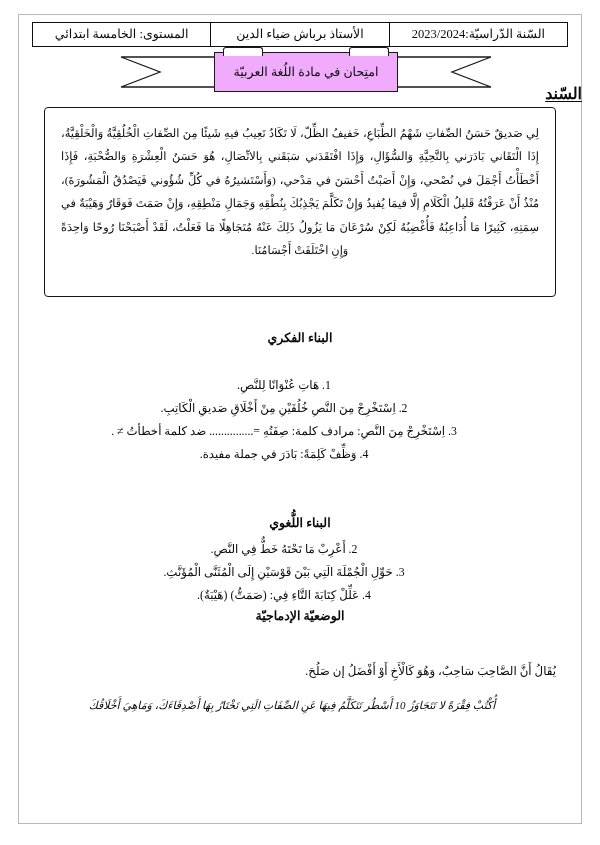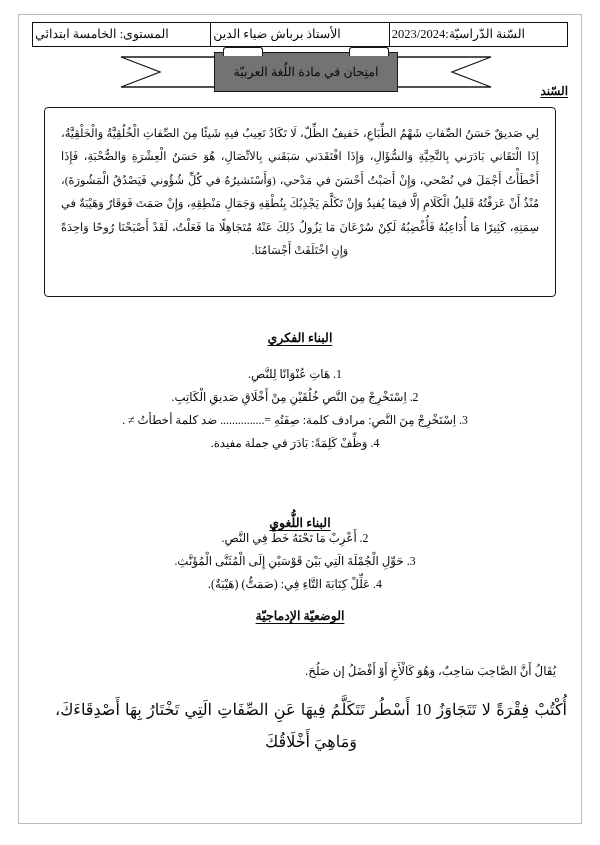--- a/index.html
+++ b/index.html
@@ -36,21 +36,21 @@
     top: 22px;
     width: 536px;
     display: flex;
     flex-direction: row;
     border: 1.6px solid #101010;
     box-sizing: border-box;
     background: #fff;
   }
   .header-cell {
     flex: 1 1 0;
-    text-align: left;
+    text-align: center;
     font-size: 12.5px;
     line-height: 1.15;
     padding: 4px 2px 5px;
     white-space: nowrap;
     overflow: hidden;
   }
   .header-cell + .header-cell {
     border-right: 1.6px solid #101010;
   }
 
@@ -71,21 +71,21 @@
   .ribbon-tail.right { right: 0; }
   .ribbon-tail.left  { left: 0; }
   .banner-box {
     position: absolute;
     left: 50%;
     top: 2px;
     transform: translateX(-50%);
     width: 182px;
     height: 38px;
     border: 1.4px solid #1a1a1a;
-    background: #737373;
+    background: #f0abfc;
     display: flex;
     align-items: center;
     justify-content: center;
     font-size: 12.5px;
     box-shadow: 0 0 0 0 #fff;
   }
   .banner-nub {
     position: absolute;
     top: -6px;
     width: 38px;
@@ -94,23 +94,23 @@
     border-bottom: none;
     background: #fff;
     border-radius: 3px 3px 0 0;
   }
   .banner-nub.l { left: 8px; }
   .banner-nub.r { right: 8px; }
 
   
   .sanad {
     position: absolute;
-    right: 32px;
+    right: 18px;
     top: 84px;
-    font-size: 12px;
+    font-size: 16px;
     font-weight: bold;
     text-decoration: underline;
     text-underline-offset: 2px;
   }
 
   
   .passage {
     position: absolute;
     left: 44px;
     top: 107px;
@@ -131,51 +131,51 @@
     letter-spacing: 0;
   }
 
   
   .section-title {
     position: absolute;
     width: 100%;
     text-align: center;
     font-size: 12.5px;
     font-weight: bold;
-    text-decoration: underline;
     text-underline-offset: 3px;
   }
 
   
   .qlist {
     position: absolute;
-    margin: 5px;
+    margin: 16px;
     padding: 0;
     list-style: none;
   }
   .qlist li {
     font-size: 11.8px;
     line-height: 1.95;
     white-space: nowrap;
   }
 
   
   .integ-line {
     position: absolute;
     font-size: 11.8px;
     line-height: 1.95;
   }
   .integ-para {
     position: absolute;
-    left: 55px;
+    left: 36px;
     width: 512px;
-    font-size: 16px;
+    font-size: 11px;
     line-height: 2.0;
     text-align: justify;
     text-align-last: center;
+    font-style: italic;
   }
 </style>
 </head>
 <body>
 
 <div class="page">
 
   <div class="sheet-border"></div>
 
   <div class="header-table">

